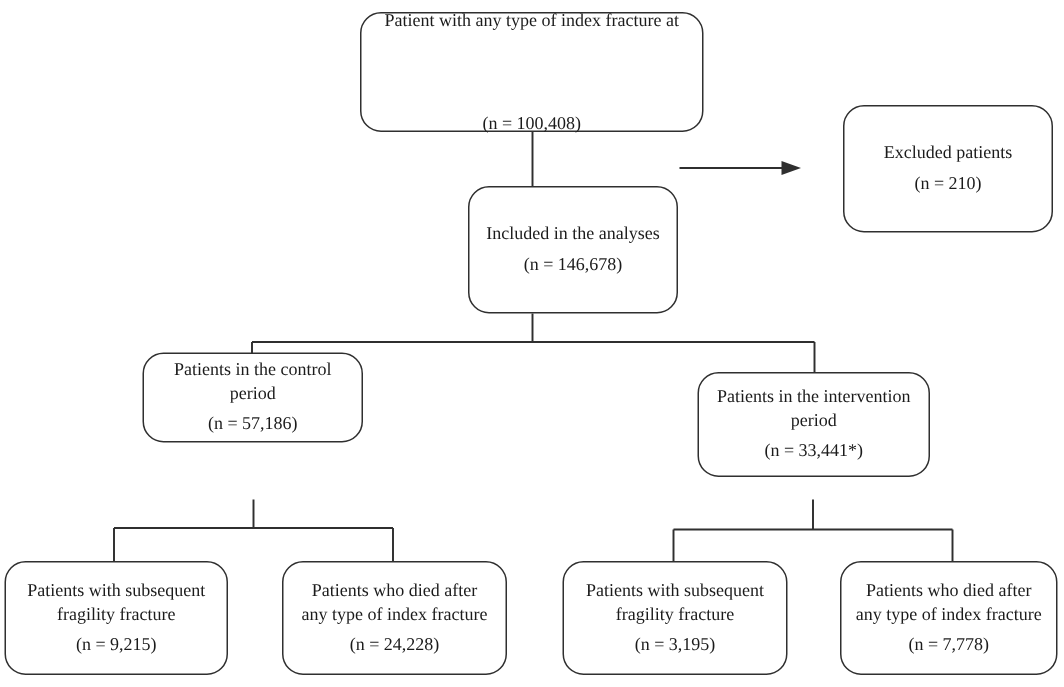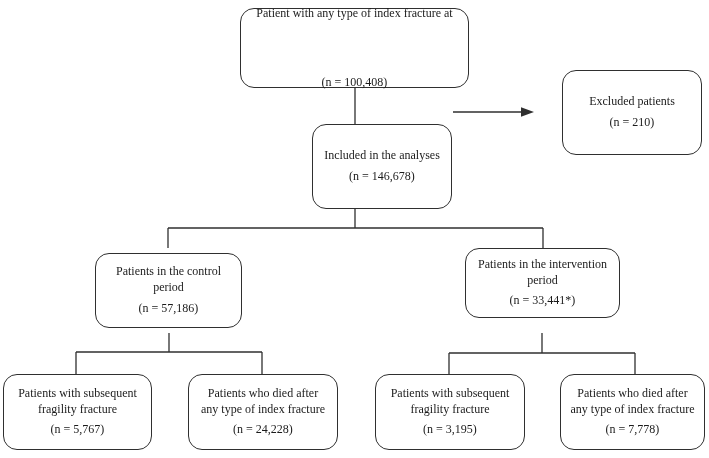--- a/index.html
+++ b/index.html
@@ -46,21 +46,21 @@
     font-size: 12px;
     line-height: 1.32;
     padding: 2px 3px;
   }
   .box .tl { white-space: nowrap; }
   .box .nl { margin-top: 5px; white-space: nowrap; text-align: center; }
 
   .b0 { left: 240px; top: 8px;   width: 229px; height: 80px; gap: 48px; }
   .b1 { left: 562px; top: 70px;  width: 140px; height: 85px; font-family: Liberation Serif, serif; }
   .b2 { left: 287px; top: 124px; width: 140px; height: 85px; margin-left: 25px; }
-  .b3 { left: 95px;  top: 253px; width: 147px; height: 75px; }
+  .b3 { left: 95px;  top: 235px; width: 147px; height: 60px; }
   .b4 { left: 465px; top: 248px; width: 155px; height: 70px; }
   .b5 { left: 3px;   top: 374px; width: 149px; height: 76px; }
   .b6 { left: 188px; top: 374px; width: 150px; height: 76px; }
   .b7 { left: 375px; top: 374px; width: 150px; height: 76px; }
   .b8 { left: 560px; top: 374px; width: 145px; height: 76px; }
 </style>
 </head>
 <body>
 
 <div class="canvas">
@@ -111,21 +111,21 @@
 
   <div class="box b4">
     <div class="tl">Patients in the intervention</div>
     <div class="tl">period</div>
     <div class="nl">(n = 33,441*)</div>
   </div>
 
   <div class="box b5">
     <div class="tl">Patients with subsequent</div>
     <div class="tl">fragility fracture</div>
-    <div class="nl">(n = 5,767)</div>
+    <div class="nl">(n = 9,215)</div>
   </div>
 
   <div class="box b6">
     <div class="tl">Patients who died after</div>
     <div class="tl">any type of index fracture</div>
     <div class="nl">(n = 24,228)</div>
   </div>
 
   <div class="box b7">
     <div class="tl">Patients with subsequent</div>

